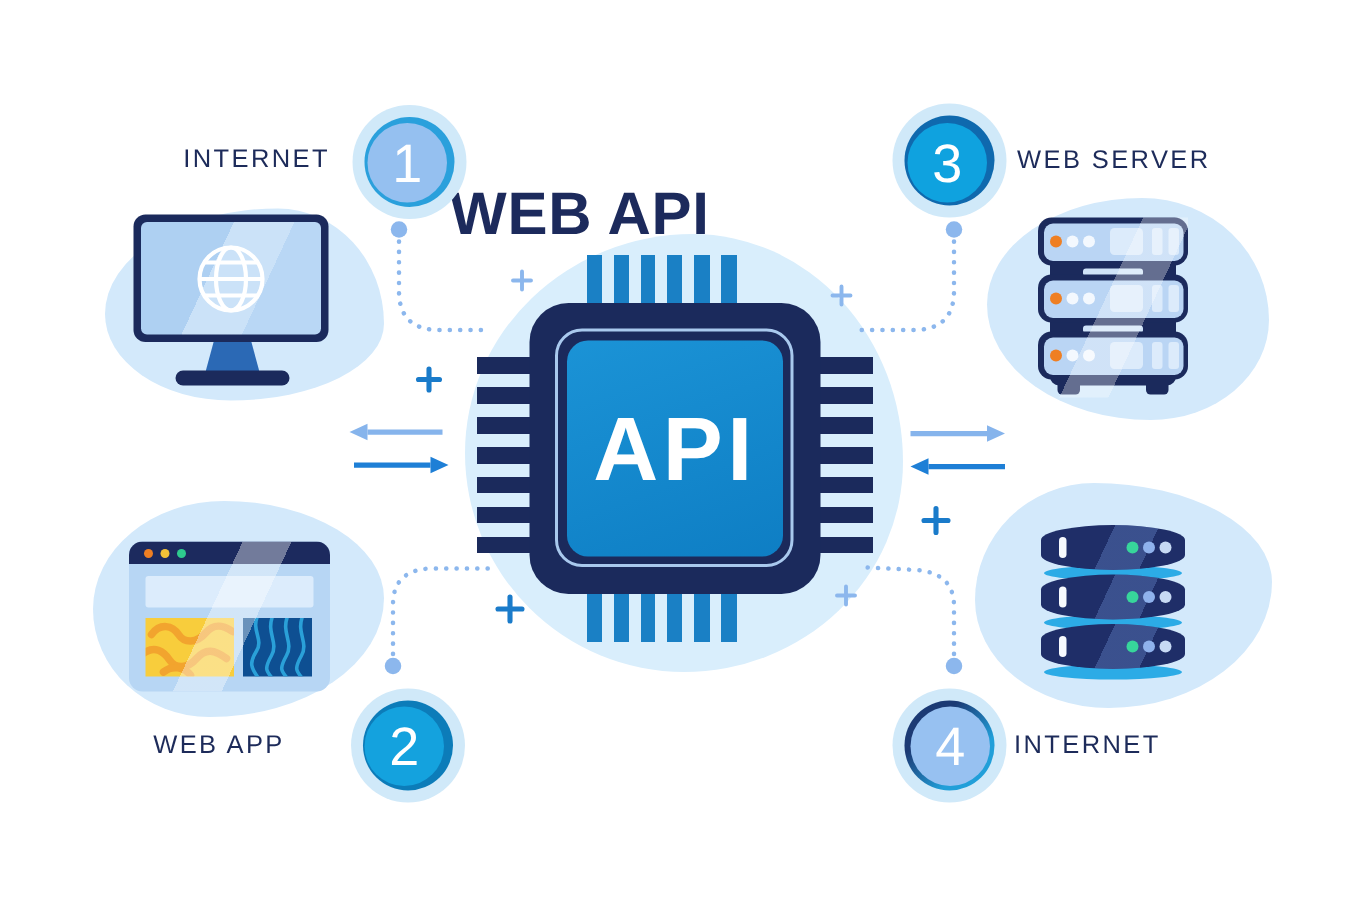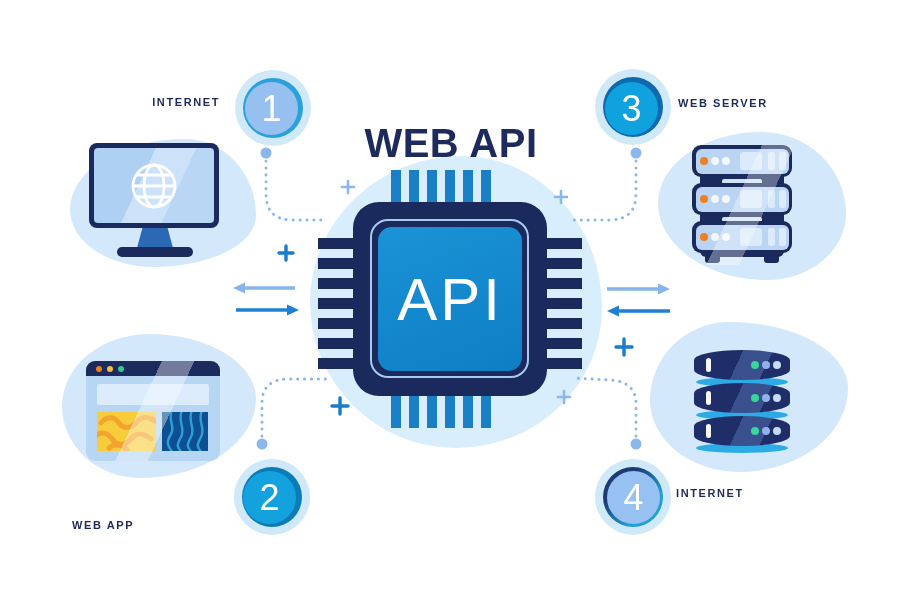--- a/index.html
+++ b/index.html
@@ -16,44 +16,44 @@
              border-radius:45% 55% 60% 40% / 50% 45% 55% 50%;}
   .blob-server{left:658px;top:132px;width:188px;height:148px;
              border-radius:55% 45% 42% 58% / 48% 55% 45% 52%;}
   .blob-db{left:650px;top:322px;width:198px;height:150px;
              border-radius:40% 60% 55% 45% / 52% 44% 56% 48%;}
 
   
   #deco{position:absolute;left:0;top:0;z-index:3;}
 
   
-  .title{position:absolute;left:300px;top:121px;width:302px;text-align:center;z-index:4;
+  .title{position:absolute;left:300px;top:121px;width:302px;text-align:left;z-index:4;
          font-size:40px;font-weight:700;letter-spacing:.5px;color:#1c2a5c;}
-  .nlabel{position:absolute;z-index:4;font-size:11px;font-weight:700;
+  .nlabel{position:absolute;z-index:4;font-size:17px;font-weight:400;
           letter-spacing:1.6px;color:#1d2b5a;}
   .lbl-internet{left:75px;top:96px;width:145px;text-align:right;}
   .lbl-webserver{left:678px;top:97px;width:170px;}
-  .lbl-webapp{left:72px;top:487px;width:148px;text-align:left;margin-top:32px;}
+  .lbl-webapp{left:72px;top:487px;width:148px;text-align:center;}
   .lbl-database{left:676px;top:487px;width:170px;}
 
   
   .pins-h{position:absolute;width:101px;height:34px;z-index:3;
           background:repeating-linear-gradient(90deg,#1a80c5 0 10px,transparent 10px 18px);}
   .pins-top{left:391px;top:170px;} .pins-bottom{left:391px;top:394px;}
   .pins-v{position:absolute;width:36px;height:131px;top:238px;z-index:3;
           background:repeating-linear-gradient(180deg,#1b2a5c 0 11px,transparent 11px 20px);}
   .pins-left{left:318px;} .pins-right{left:546px;}
   .chip-body{position:absolute;left:353px;top:202px;width:194px;height:194px;z-index:4;
              background:#1b2a5c;border-radius:26px;}
   .chip-outline{position:absolute;left:370px;top:219px;width:155px;height:155px;z-index:5;
              border:2.5px solid #a9c9ee;border-radius:18px;}
   .chip-core{position:absolute;left:378px;top:227px;width:144px;height:144px;z-index:6;
              background:linear-gradient(160deg,#1b93d6,#0e7ec4);border-radius:14px;
              display:flex;align-items:center;justify-content:center;
-             color:#fff;font-size:60px;font-weight:400;letter-spacing:3px;}
+             color:#fff;font-size:60px;font-weight:700;letter-spacing:3px;}
 
   
   .badge{position:absolute;width:76px;height:76px;z-index:5;}
   .badge .halo{position:absolute;inset:0;border-radius:50%;background:#d0e9f9;}
   .badge .core{position:absolute;inset:8px;border-radius:50%;}
   .badge .face{position:absolute;width:53px;height:53px;border-radius:50%;
                display:flex;align-items:center;justify-content:center;
                color:#fff;font-size:36px;font-weight:400;}
   .badge-1{left:235px;top:70px;}  .badge-2{left:234px;top:459px;}
   .badge-3{left:595px;top:69px;}  .badge-4{left:595px;top:459px;}

